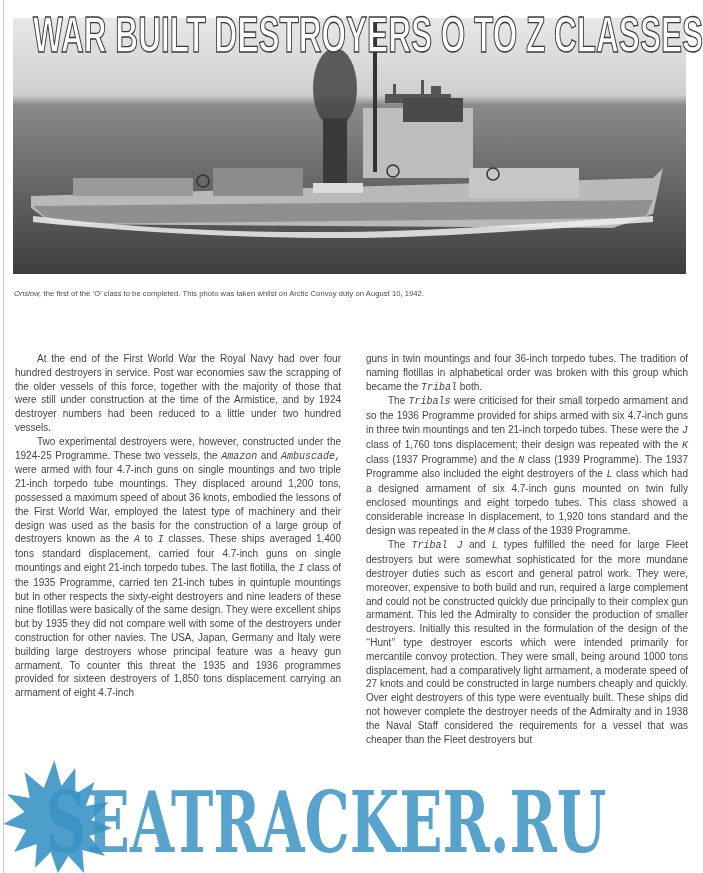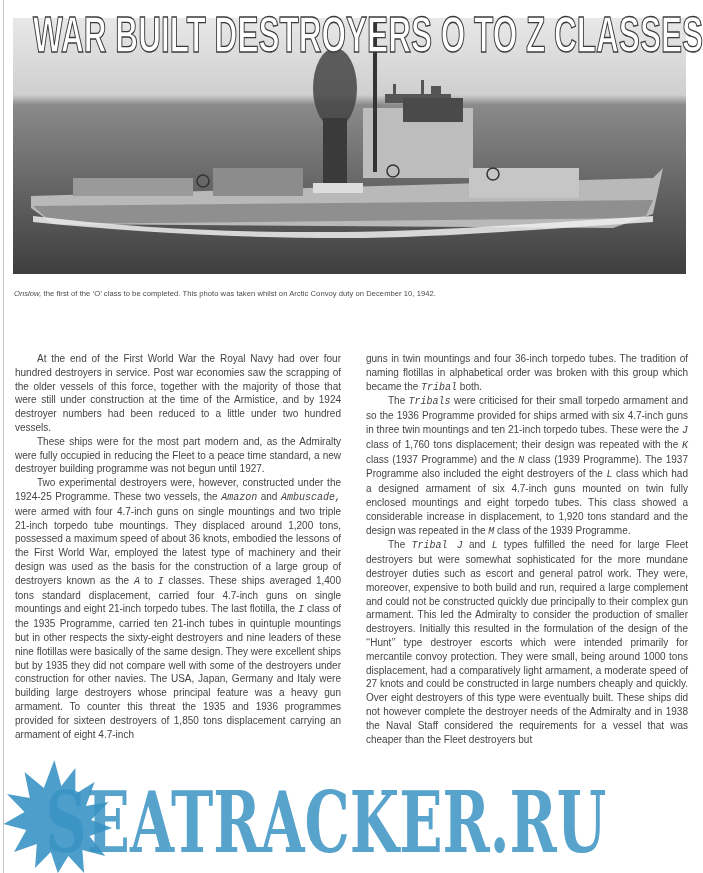--- a/index.html
+++ b/index.html
@@ -66,26 +66,25 @@
   </svg>
 </div>
 
 <div class="title">
   <svg viewBox="0 0 680 54" preserveAspectRatio="none">
     <text x="340" y="46" text-anchor="middle" textLength="670" lengthAdjust="spacingAndGlyphs" font-family="'Liberation Sans', sans-serif" font-weight="bold" font-size="50" fill="#ffffff" stroke="#3a3a3a" stroke-width="1.4">WAR BUILT DESTROYERS O TO Z CLASSES</text>
   </svg>
 </div>
 
 <div class="caption">
-  <i>Onslow,</i><span> the first of the ‘O’ class to be completed. This photo was taken whilst on Arctic Convoy duty on December 10, 1942.</span>
+  <i>Onslow,</i><span> the first of the ‘O’ class to be completed. This photo was taken whilst on Arctic Convoy duty on August 10, 1942.</span>
 </div>
 
 <div class="col left">
   <p>At the end of the First World War the Royal Navy had over four hundred destroyers in service. Post war economies saw the scrapping of the older vessels of this force, together with the majority of those that were still under construction at the time of the Armistice, and by 1924 destroyer numbers had been reduced to a little under two hundred vessels.</p>
-  <p>These ships were for the most part modern and, as the Admiralty were fully occupied in reducing the Fleet to a peace time standard, a new destroyer building programme was not begun until 1927.</p>
   <p><span>Two experimental destroyers were, however, constructed under the 1924-25 Programme. These two vessels, the </span><i>Amazon</i><span> and </span><i>Ambuscade,</i><span> were armed with four 4.7-inch guns on single mountings and two triple 21-inch torpedo tube mountings. They displaced around 1,200 tons,  possessed a maximum speed of about 36 knots, embodied the lessons of the First World War, employed the latest type of machinery and their design was used as the basis for the construction of a large group of destroyers known as the </span><i>A</i><span> to </span><i>I</i><span> classes. These ships averaged 1,400 tons standard displacement, carried four 4.7-inch guns on single mountings and eight 21-inch torpedo tubes. The last flotilla, the </span><i>I</i><span> class of the 1935 Programme, carried ten 21-inch tubes in quintuple mountings but in other respects the sixty-eight destroyers and nine leaders of these nine flotillas were basically of the same design. They were excellent ships but by 1935 they did not compare well with some of the destroyers under construction for other navies. The USA, Japan, Germany and Italy were building large destroyers whose principal feature was a heavy gun armament. To counter this threat the 1935 and 1936 programmes provided for sixteen destroyers of 1,850 tons displacement carrying an armament of eight 4.7-inch</span></p>
 </div>
 
 <div class="col right">
   <p class="noindent"><span>guns in twin mountings and four 36-inch torpedo tubes. The tradition of naming flotillas in alphabetical order was broken with this group which became the </span><i>Tribal</i><span> both.</span></p>
   <p><span>The </span><i>Tribals</i><span> were criticised for their small torpedo armament and so the 1936 Programme provided for ships armed with six 4.7-inch guns in three twin mountings and ten 21-inch torpedo tubes. These were the </span><i>J</i><span> class of 1,760 tons displacement; their design was repeated with the </span><i>K</i><span> class (1937 Programme) and the </span><i>N</i><span> class (1939 Programme). The 1937 Programme also included the eight destroyers of the </span><i>L</i><span> class which had a designed armament of six 4.7-inch guns mounted on twin fully enclosed mountings and eight torpedo tubes. This class showed a considerable increase in displacement, to 1,920 tons standard and the design was repeated in the </span><i>M</i><span> class of the 1939 Programme.</span></p>
   <p><span>The </span><i>Tribal J</i><span> and </span><i>L</i><span> types fulfilled the need for large Fleet destroyers but were somewhat sophisticated for the more mundane destroyer duties such as escort and general patrol work. They were, moreover, expensive to both build and run, required a large complement and could not be constructed quickly due principally to their complex gun armament. This led the Admiralty to consider the production of smaller destroyers. Initially this resulted in the formulation of the design of the ‘‘Hunt’’ type destroyer escorts which were intended primarily for mercantile convoy protection. They were small, being around 1000 tons displacement, had a comparatively light armament, a moderate speed of 27 knots and could be constructed in large numbers cheaply and quickly. Over eight destroyers of this type were eventually built. These ships did not however complete the destroyer needs of the Admiralty and in 1938 the Naval Staff considered the requirements for a vessel that was cheaper than the Fleet destroyers but</span></p>
 </div>
 
 <div class="watermark">

